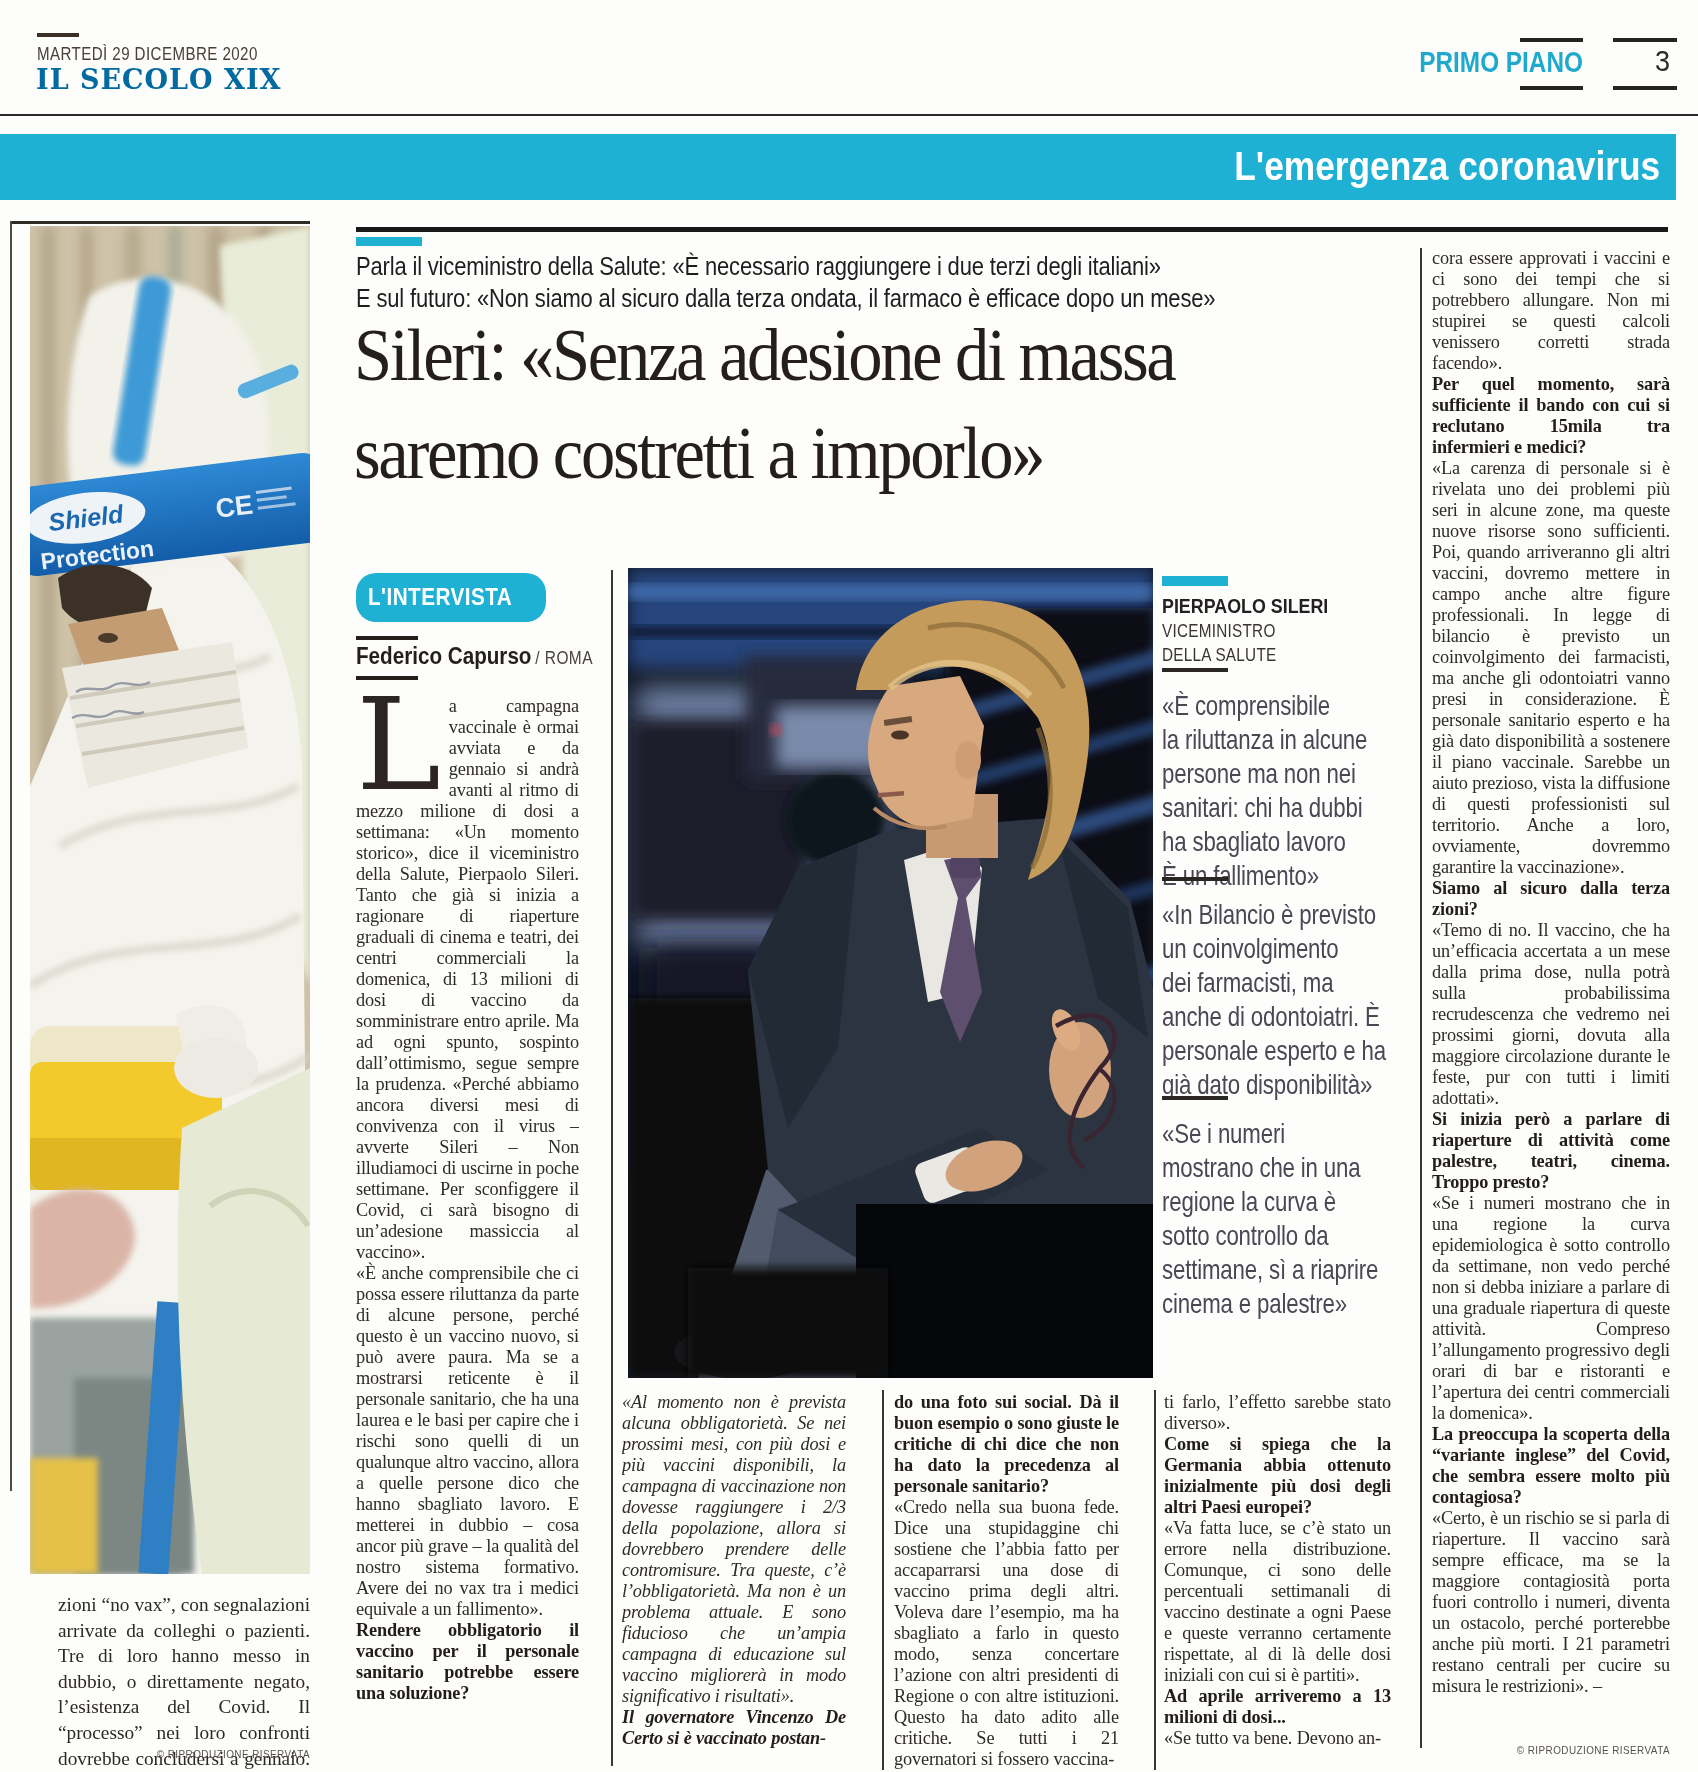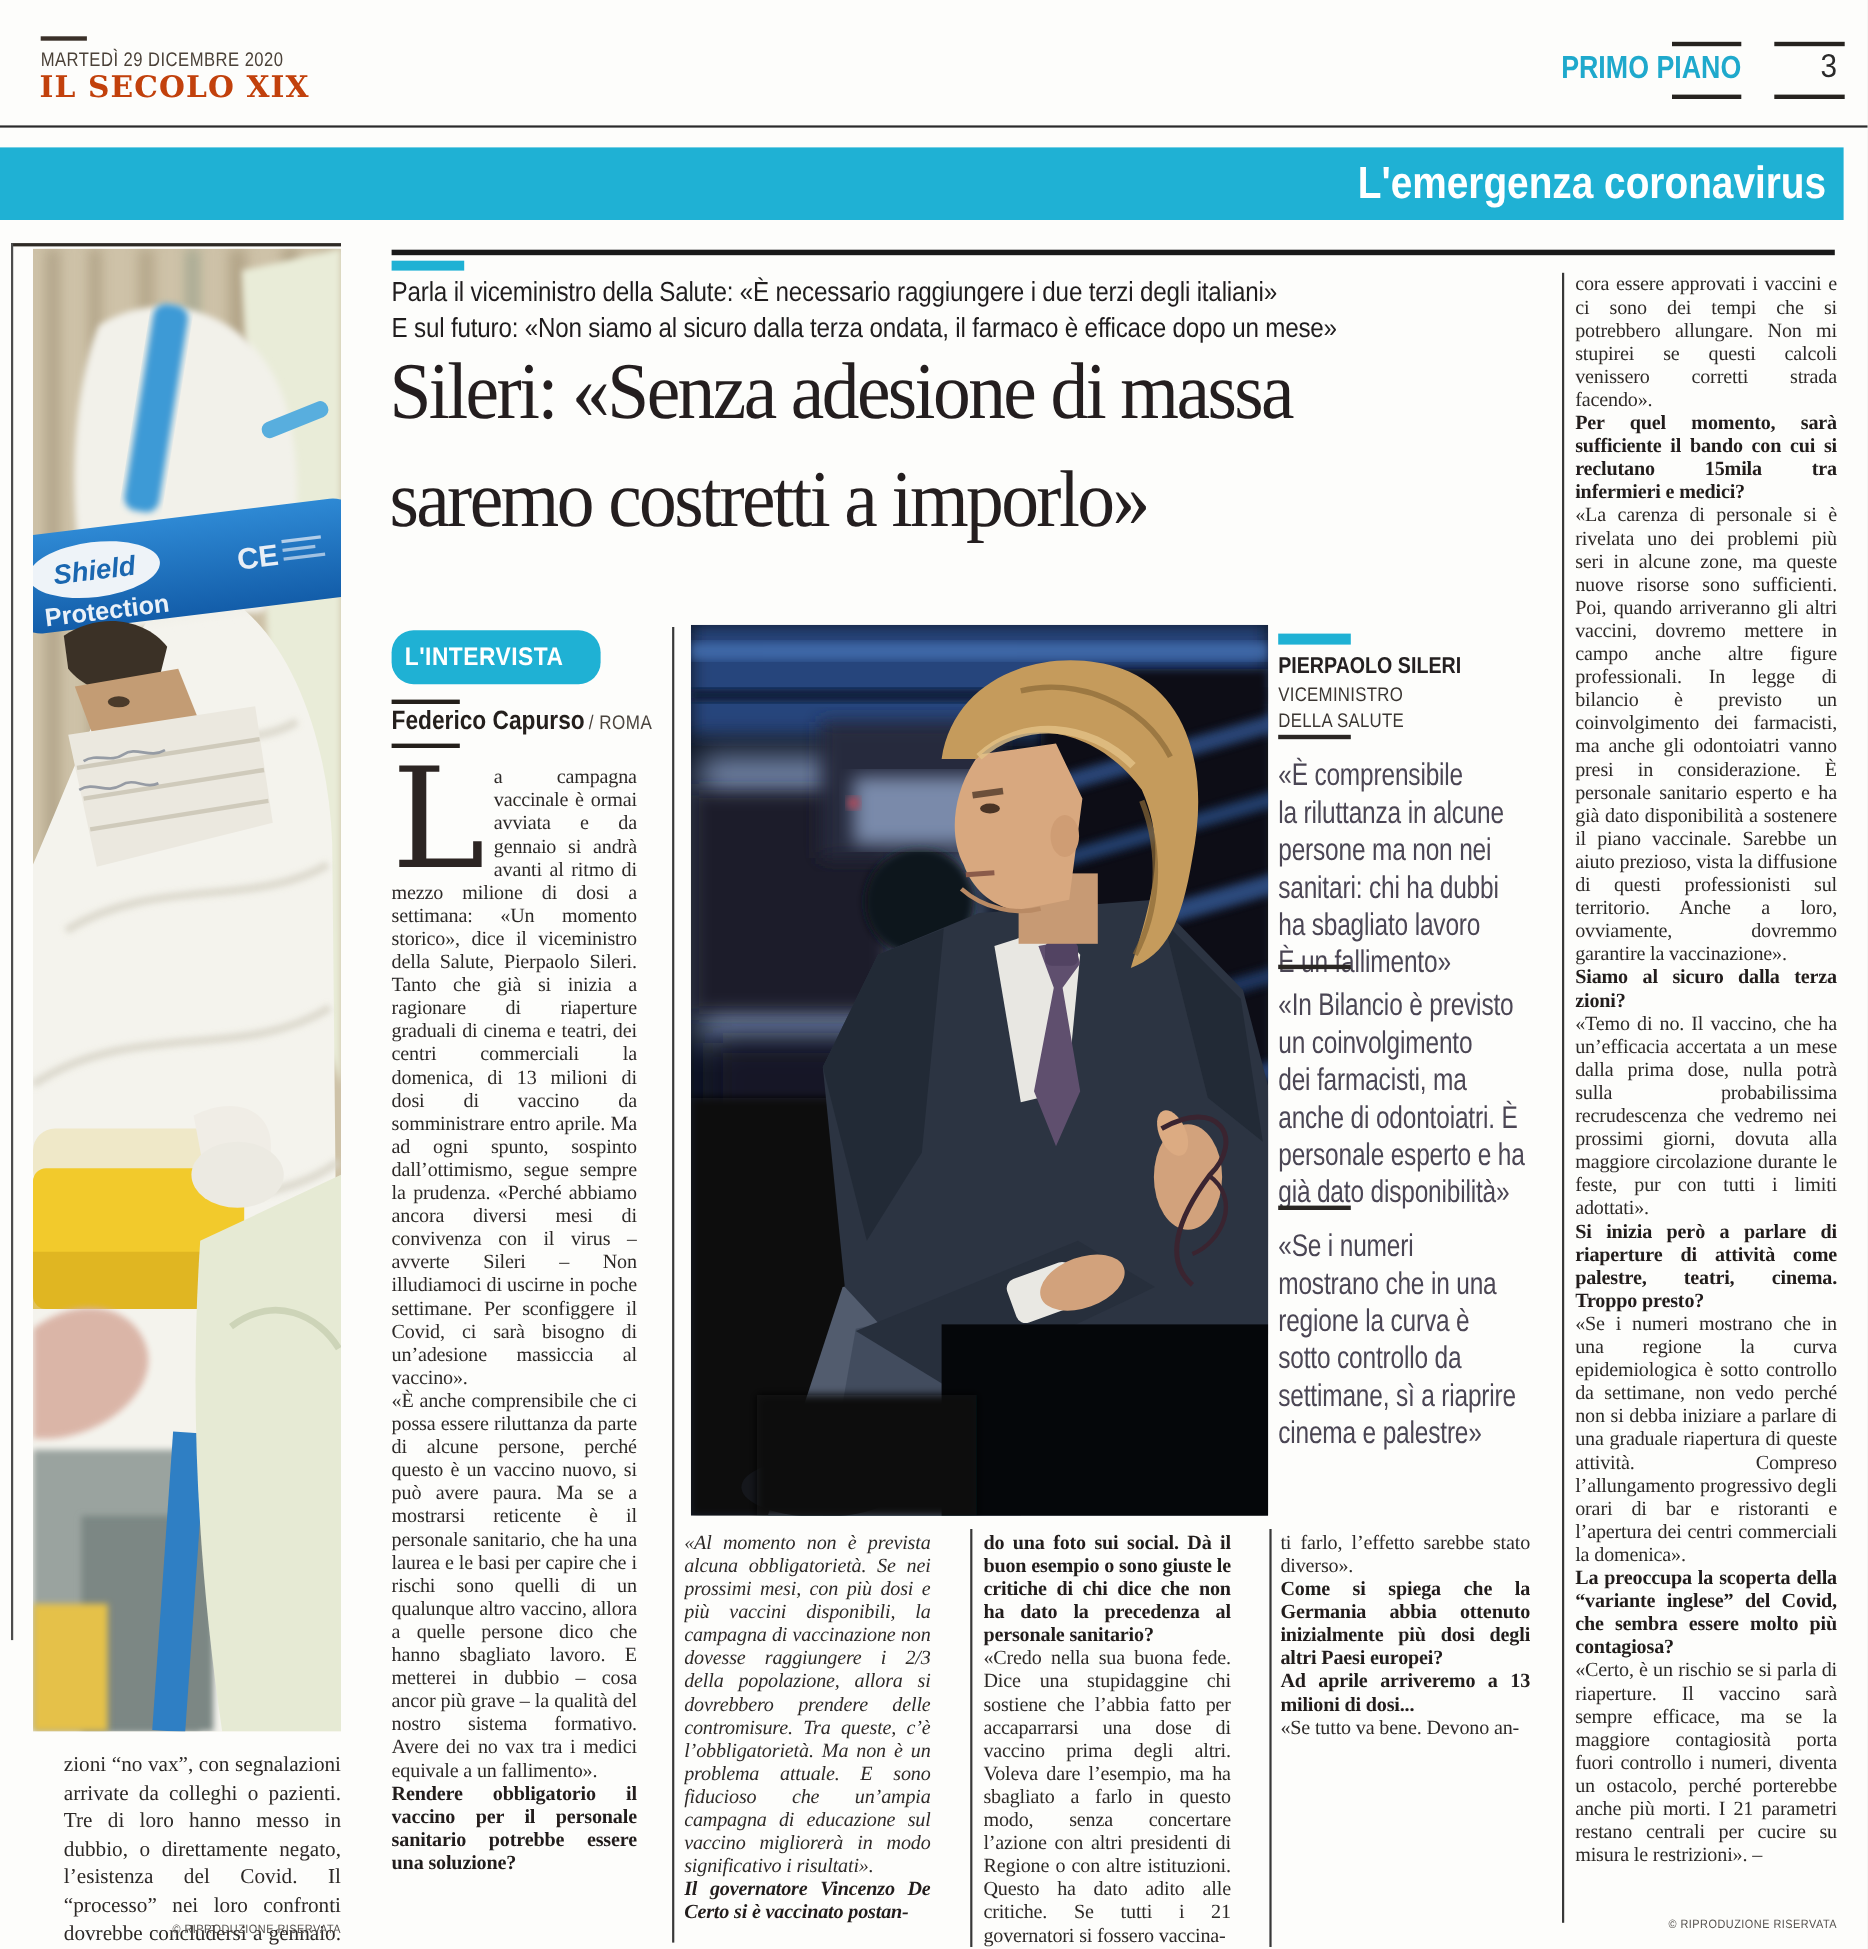--- a/index.html
+++ b/index.html
@@ -5,21 +5,21 @@
   html,body{margin:0;padding:0;background:#e8e8e8;}
   .page{position:relative;width:1698px;height:1772px;background:#fdfdfb;overflow:hidden;
         font-family:"Liberation Serif",serif;color:#2e2a28;}
   .abs{position:absolute;}
   .cyan{background:#1fb1d4;}
 
   
   .date-rule{left:37px;top:33px;width:42px;height:4px;background:#3a3028;}
   .date-line{left:37px;top:44px;font-family:"Liberation Sans",sans-serif;font-size:18px;color:#4a4037;
              transform:scaleX(.84);transform-origin:left;white-space:nowrap;letter-spacing:.5px;}
-  .paper-name{left:36px;top:64px;font-family:"DejaVu Serif",serif;font-weight:bold;font-size:27px;color:#c2410c;
+  .paper-name{left:36px;top:64px;font-family:"DejaVu Serif",serif;font-weight:bold;font-size:27px;color:#0369a1;
               letter-spacing:1px;white-space:nowrap;}
   .section-rule{height:4px;background:#26231f;}
   .section-name{left:1355px;top:46px;width:228px;text-align:right;font-family:"Liberation Sans",sans-serif;
                 font-weight:bold;font-size:29px;color:#1fa9cc;transform:scaleX(.84);transform-origin:right;white-space:nowrap;}
   .page-num{left:1560px;top:44px;width:110px;text-align:right;font-family:"Liberation Sans",sans-serif;
             font-size:30px;color:#2a2a2a;transform:scaleX(.9);transform-origin:right;}
   .hairline{left:0;top:114px;width:1698px;height:2px;background:#2b2b2b;}
   .banner{left:0;top:134px;width:1676px;height:66px;}
   .banner span{position:absolute;right:16px;top:0;line-height:64px;color:#fff;font-family:"Liberation Sans",sans-serif;
                font-weight:bold;font-size:41px;transform:scaleX(.86);transform-origin:right;white-space:nowrap;}
@@ -323,20 +323,21 @@
     <p>«Al momento non è prevista alcuna obbligatorietà. Se nei prossimi mesi, con più dosi e più vaccini disponibili, la campagna di vaccinazione non dovesse raggiungere i 2/3 della popolazione, allora si dovrebbero prendere delle contromisure. Tra queste, c’è l’obbligatorietà. Ma non è un problema attuale. E sono fiducioso che un’ampia campagna di educazione sul vaccino migliorerà in modo significativo i risultati».</p>
     <p class="q">Il governatore Vincenzo De Certo si è vaccinato postan-</p>
   </div>
   <div class="abs bodycol col3">
     <p class="q">do una foto sui social. Dà il buon esempio o sono giuste le critiche di chi dice che non ha dato la precedenza al personale sanitario?</p>
     <p>«Credo nella sua buona fede. Dice una stupidaggine chi sostiene che l’abbia fatto per accaparrarsi una dose di vaccino prima degli altri. Voleva dare l’esempio, ma ha sbagliato a farlo in questo modo, senza concertare l’azione con altri presidenti di Regione o con altre istituzioni. Questo ha dato adito alle critiche. Se tutti i 21 governatori si fossero vaccina-</p>
   </div>
   <div class="abs bodycol col4">
     <p>ti farlo, l’effetto sarebbe stato diverso».</p>
     <p class="q">Come si spiega che la Germania abbia ottenuto inizialmente più dosi degli altri Paesi europei?</p>
+    <p>«Va fatta luce, se c’è stato un errore nella distribuzione. Comunque, ci sono delle percentuali settimanali di vaccino destinate a ogni Paese e queste verranno certamente rispettate, al di là delle dosi iniziali con cui si è partiti».</p>
     <p class="q">Ad aprile arriveremo a 13 milioni di dosi...</p>
     <p>«Se tutto va bene. Devono an-</p>
   </div>
 
   <div class="abs bodycol col5">
     <p>cora essere approvati i vaccini e ci sono dei tempi che si potrebbero allungare. Non mi stupirei se questi calcoli venissero corretti strada facendo».</p>
     <p class="q">Per quel momento, sarà sufficiente il bando con cui si reclutano 15mila tra infermieri e medici?</p>
     <p>«La carenza di personale si è rivelata uno dei problemi più seri in alcune zone, ma queste nuove risorse sono sufficienti. Poi, quando arriveranno gli altri vaccini, dovremo mettere in campo anche altre figure professionali. In legge di bilancio è previsto un coinvolgimento dei farmacisti, ma anche gli odontoiatri vanno presi in considerazione. È personale sanitario esperto e ha già dato disponibilità a sostenere il piano vaccinale. Sarebbe un aiuto prezioso, vista la diffusione di questi professionisti sul territorio. Anche a loro, ovviamente, dovremmo garantire la vaccinazione».</p>
     <p class="q">Siamo al sicuro dalla terza zioni?</p>
     <p>«Temo di no. Il vaccino, che ha un’efficacia accertata a un mese dalla prima dose, nulla potrà sulla probabilissima recrudescenza che vedremo nei prossimi giorni, dovuta alla maggiore circolazione durante le feste, pur con tutti i limiti adottati».</p>

